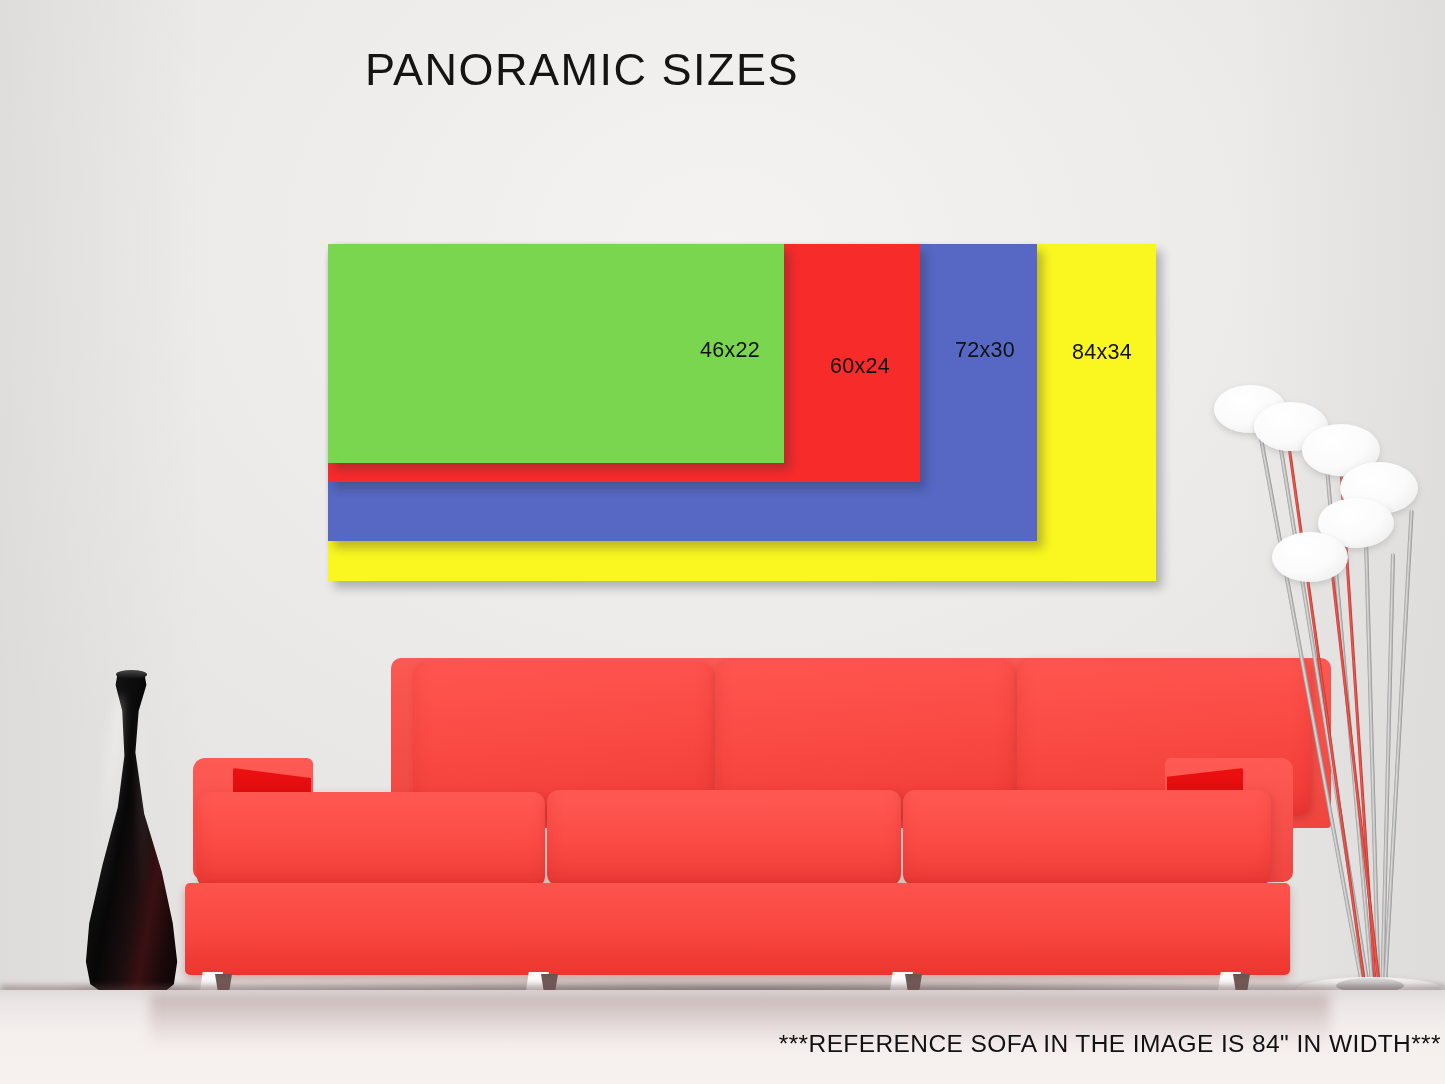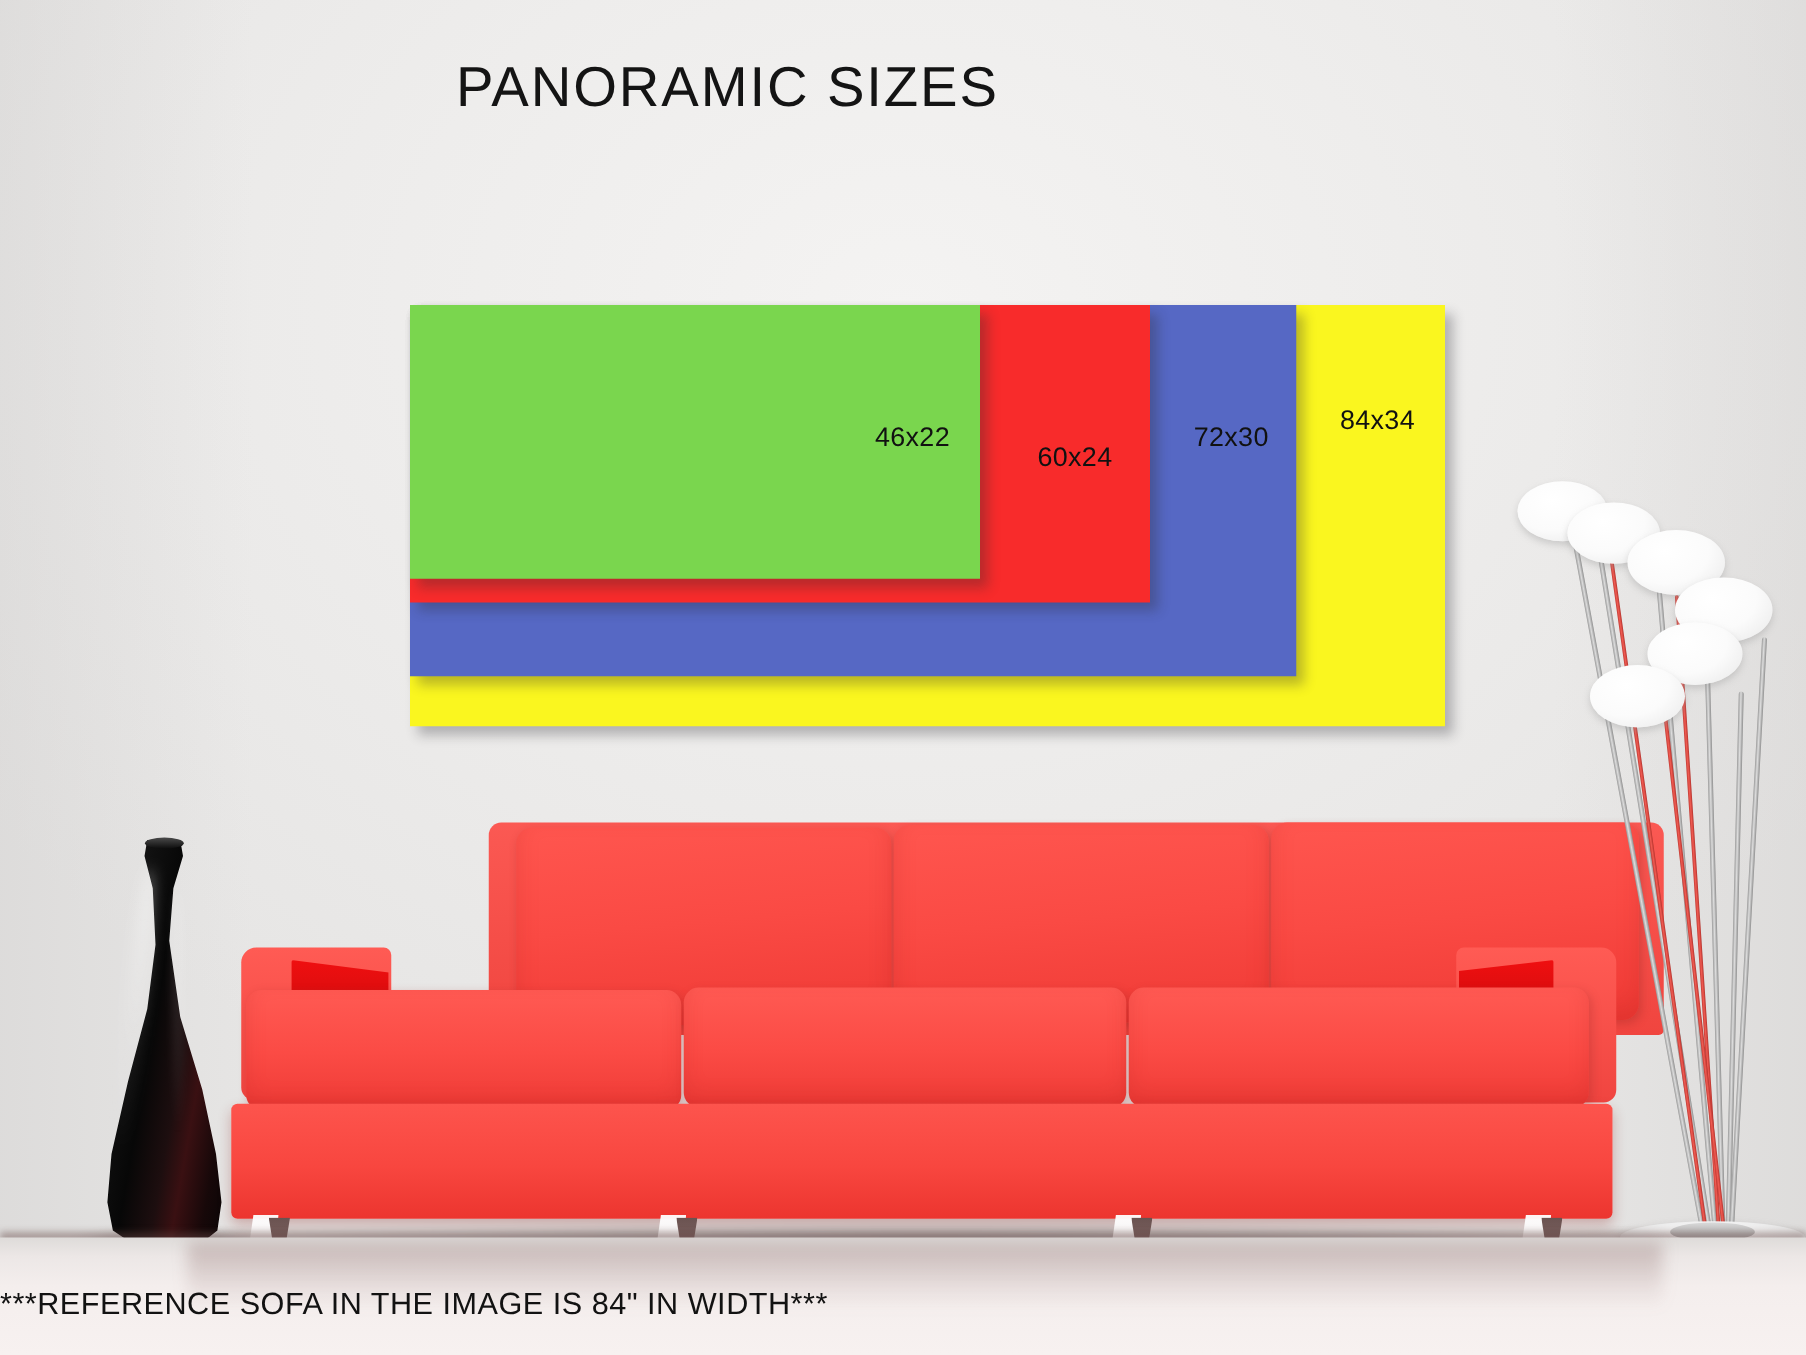--- a/index.html
+++ b/index.html
@@ -38,21 +38,21 @@
     filter:blur(6px);
   }
 
   
   .title{
     position:absolute;left:0;top:44px;width:1164px;text-align:center;
     font-size:45px;letter-spacing:1.5px;color:#141414;
     font-family:"Liberation Sans", sans-serif;font-weight:400;
   }
   .footnote{
-    position:absolute;left:0;top:1030px;width:1441px;text-align:left;
+    position:absolute;left:0;top:1030px;width:1441px;text-align:right;
     font-size:24.5px;letter-spacing:.4px;color:#121212;font-weight:400;
   }
 
   
   #chart{position:absolute;left:0;top:0;width:1445px;height:640px;}
   .swatch{
     position:absolute;
     box-shadow:6px 7px 9px rgba(40,40,45,.30);
   }
   .swatch .sz{
@@ -166,21 +166,21 @@
 
 <div id="stage">
 
   <div class="wall"></div>
   <div class="wall-vignette"></div>
 
   <div class="title">PANORAMIC SIZES</div>
 
   <div id="chart">
       <div class="swatch" style="left: 328px; top: 244px; width: 828px; height: 337px; background: rgb(250, 246, 31); z-index: 1;">
-        <span class="sz" style="right: 24px; top: 80px;">84x34</span>
+        <span class="sz" style="right: 24px; top: 96px;">84x34</span>
       </div>
       <div class="swatch" style="left: 328px; top: 244px; width: 709px; height: 297px; background: rgb(86, 104, 196); z-index: 2;">
         <span class="sz" style="right: 22px; top: 94px; text-align: center;">72x30</span>
       </div>
       <div class="swatch" style="left: 328px; top: 244px; width: 592px; height: 238px; background: rgb(248, 43, 43); z-index: 3;">
         <span class="sz" style="right: 30px; top: 110px;">60x24</span>
       </div>
       <div class="swatch" style="left: 328px; top: 244px; width: 456px; height: 219px; background: rgb(122, 214, 78); z-index: 4;">
         <span class="sz" style="right: 24px; top: 94px;">46x22</span>
       </div>

